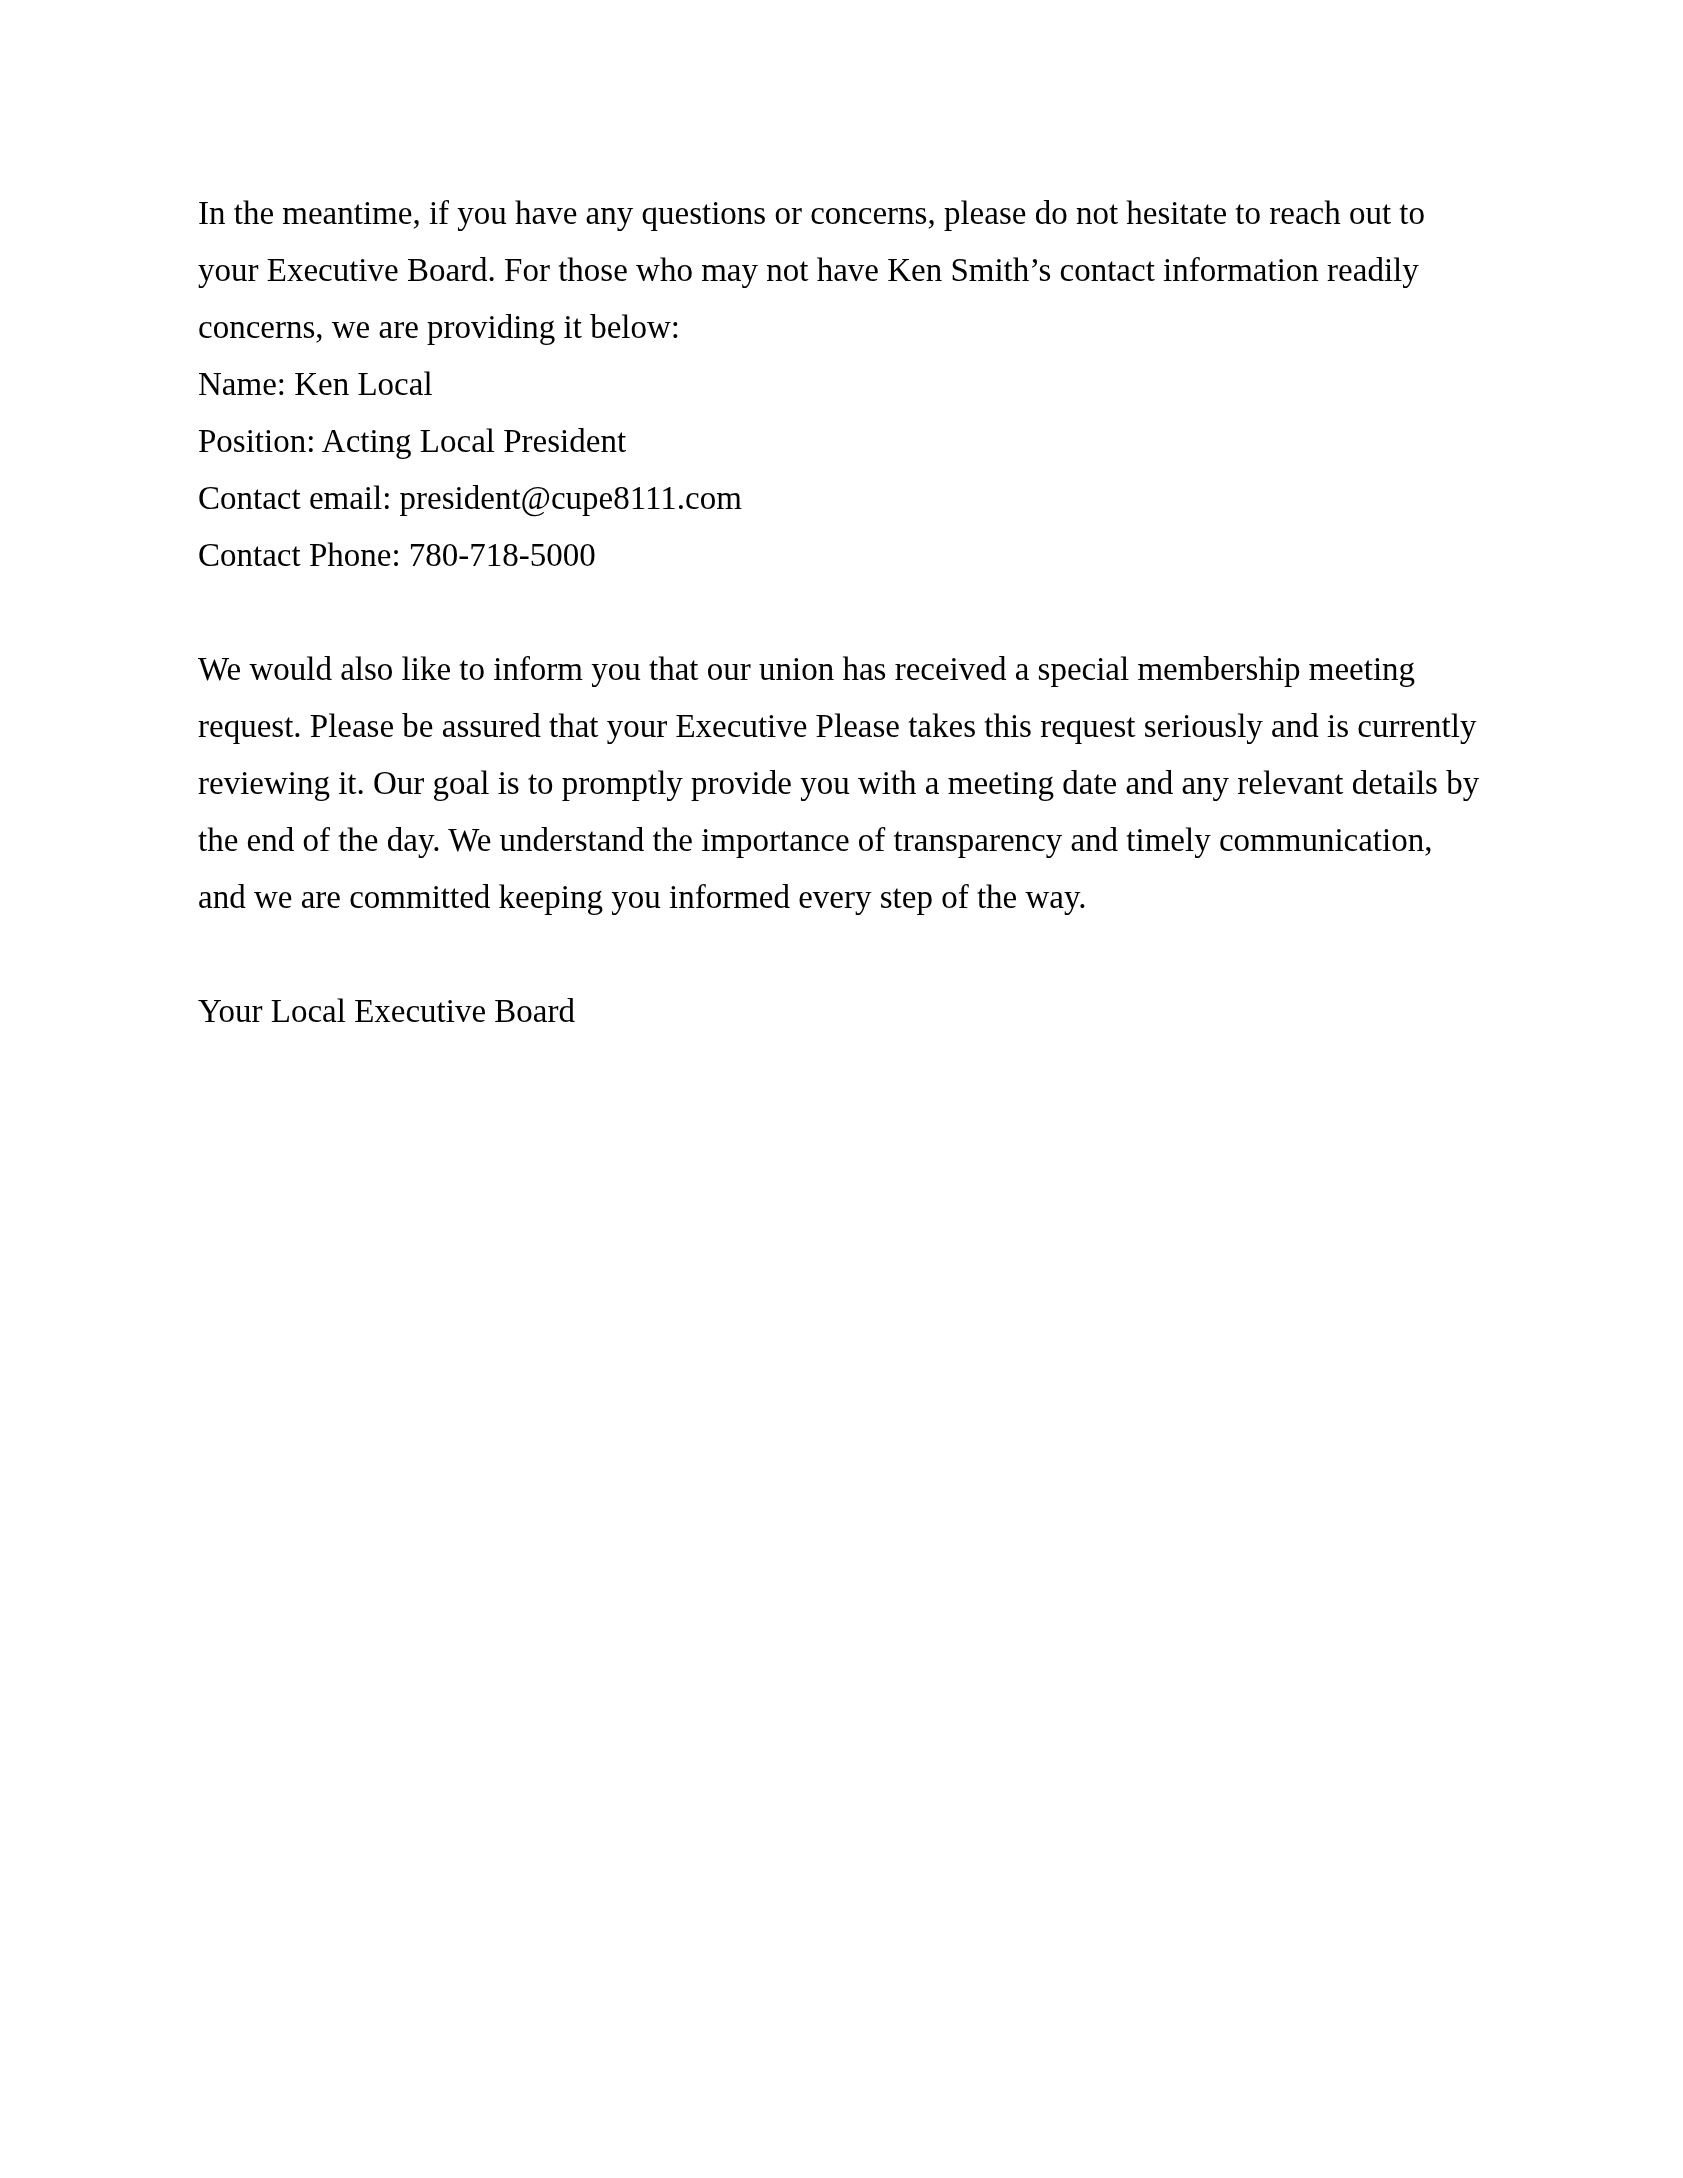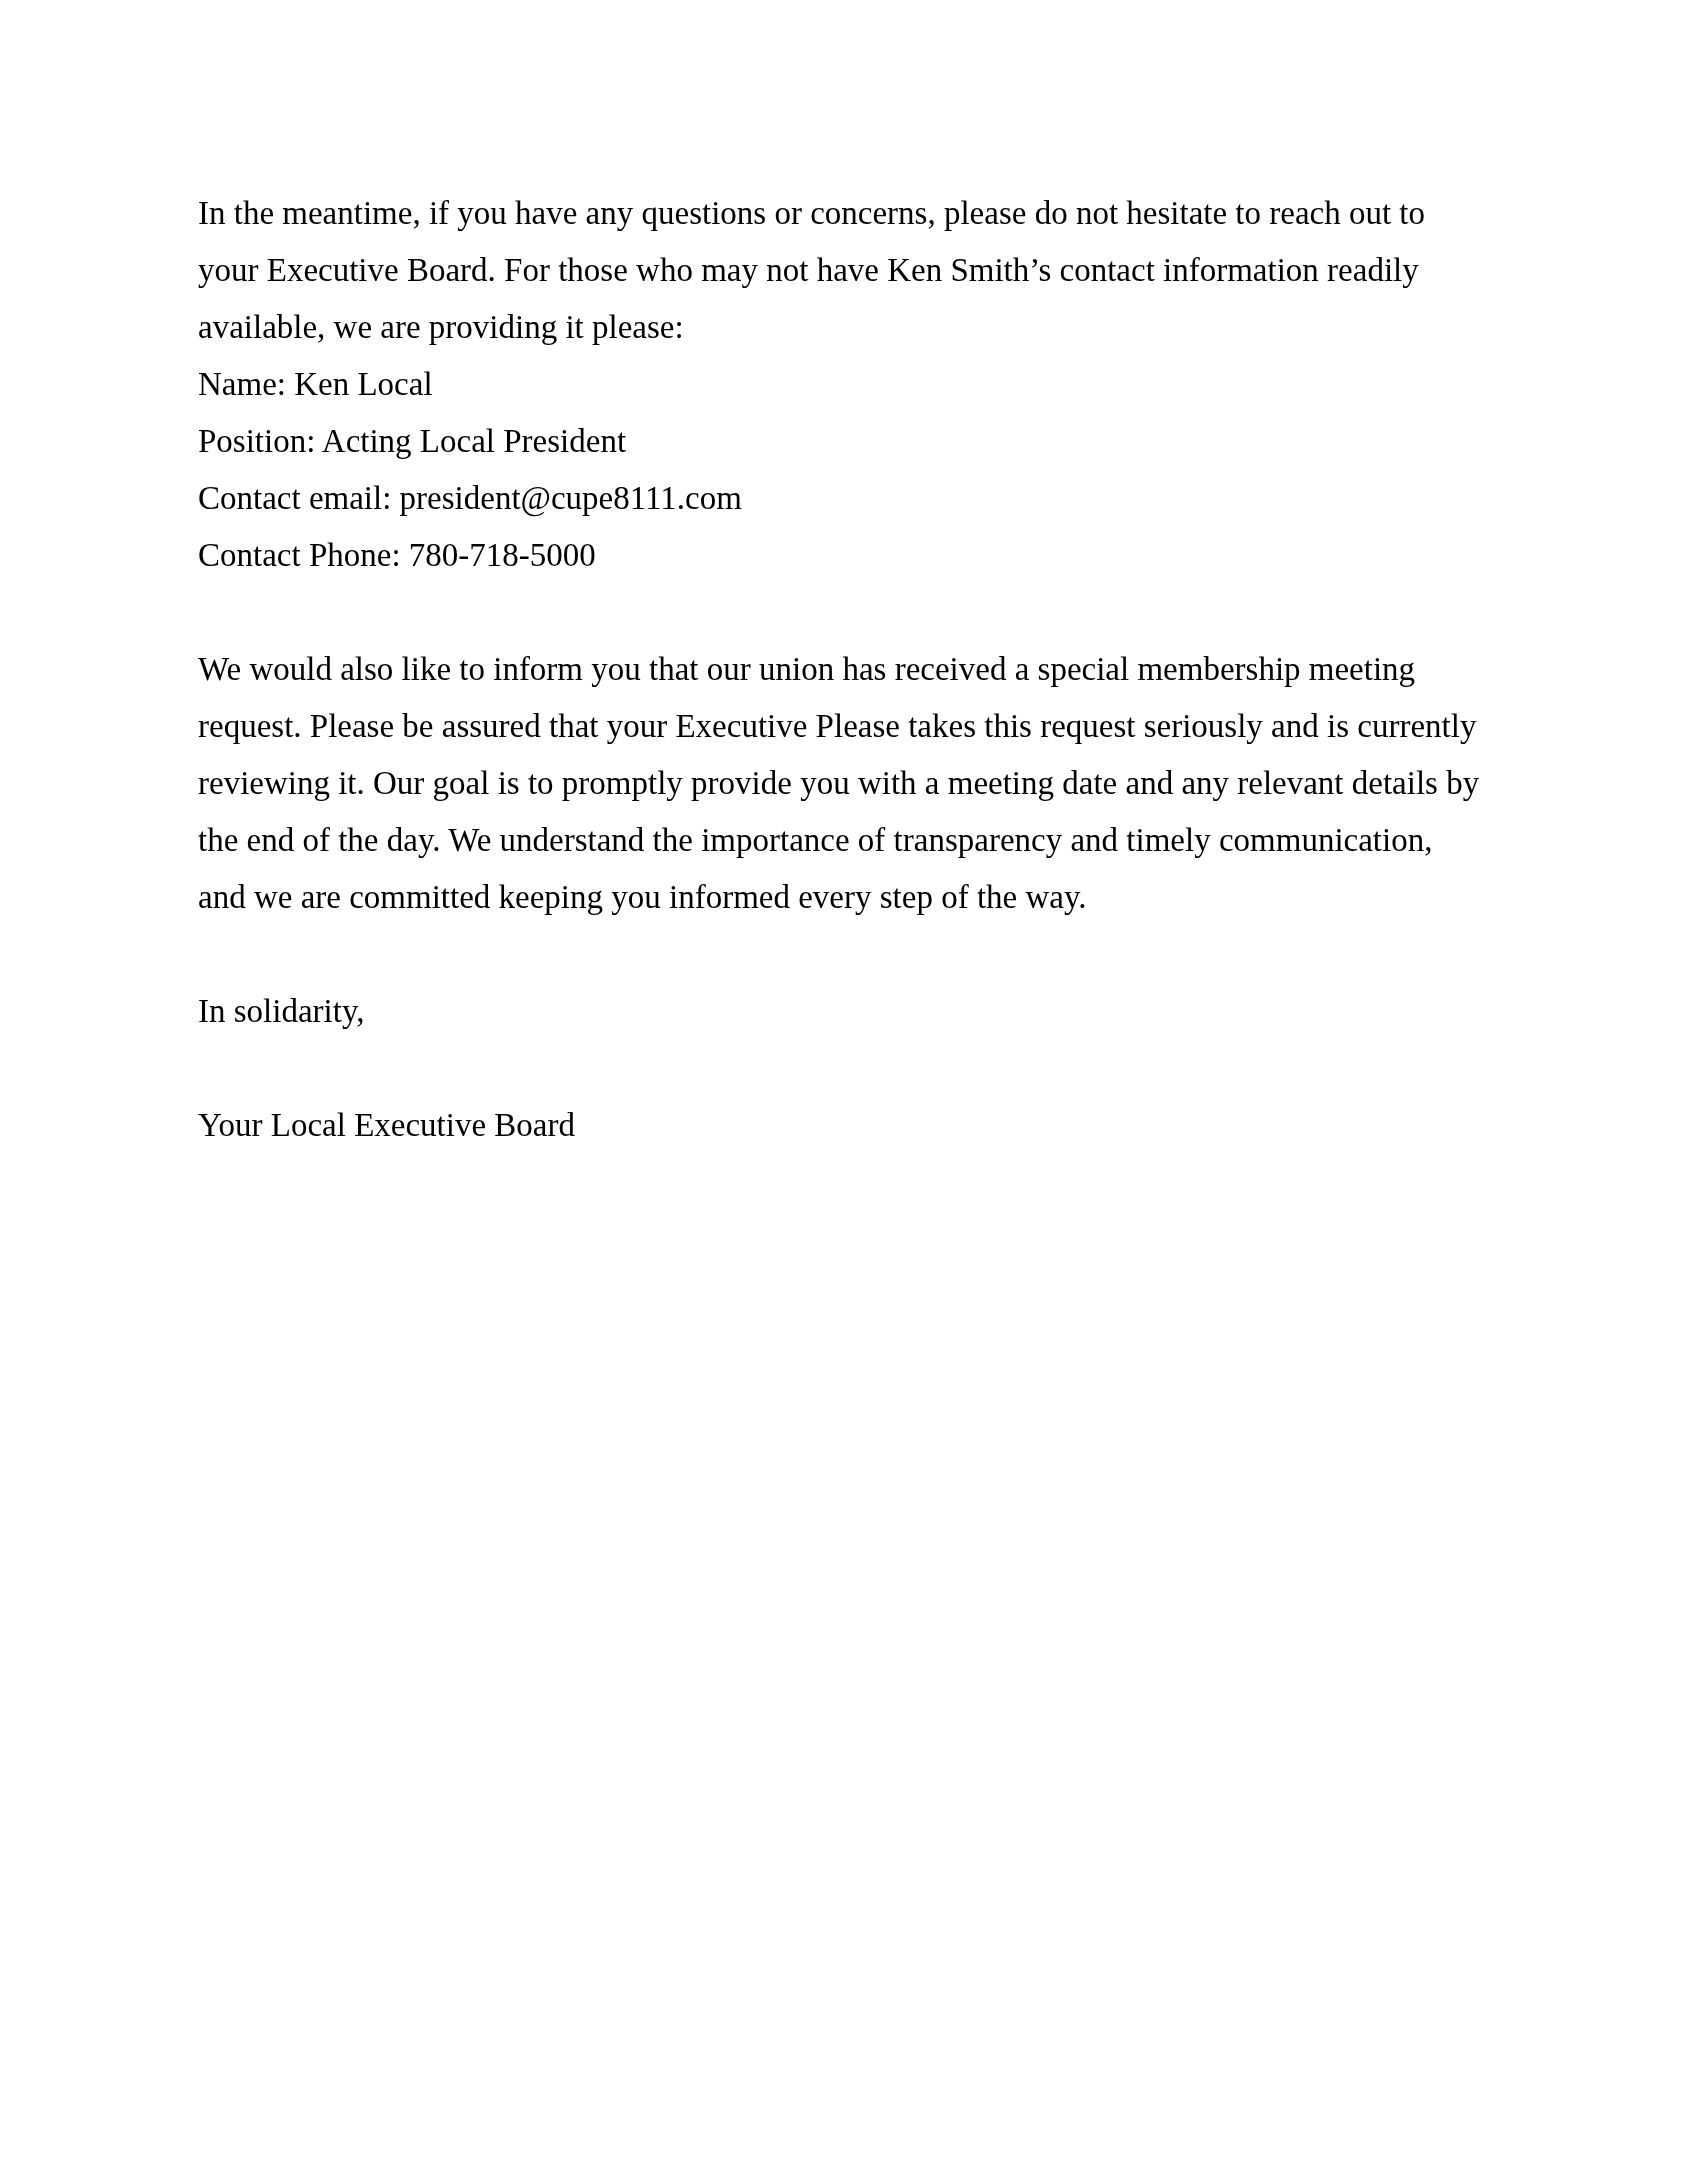--- a/index.html
+++ b/index.html
@@ -35,38 +35,35 @@
   }
 </style>
 </head>
 <body>
 
 <div class="page">
 
   <div class="paragraph">
     <div class="line">In the meantime, if you have any questions or concerns, please do not hesitate to reach out to</div>
     <div class="line">your Executive Board. For those who may not have Ken Smith’s contact information readily</div>
-    <div class="line">available, we are providing it please:</div>
+    <div class="line">concerns, we are providing it below:</div>
     <div class="line">Name: Ken Local</div>
     <div class="line">Position: Acting Local President</div>
     <div class="line">Contact email: president@cupe8111.com</div>
     <div class="line">Contact Phone: 780-718-5000</div>
   </div>
 
   <div class="paragraph">
     <div class="line">We would also like to inform you that our union has received a special membership meeting</div>
     <div class="line">request. Please be assured that your Executive Please takes this request seriously and is currently</div>
     <div class="line">reviewing it. Our goal is to promptly provide you with a meeting date and any relevant details by</div>
     <div class="line">the end of the day. We understand the importance of transparency and timely communication,</div>
     <div class="line">and we are committed keeping you informed every step of the way.</div>
   </div>
 
 
-  <div class="paragraph">
-    <div class="line">In solidarity,</div>
-  </div>
 
   <div class="paragraph">
     <div class="line">Your Local Executive Board</div>
   </div>
 
 </div>
 
 
 </body></html>

